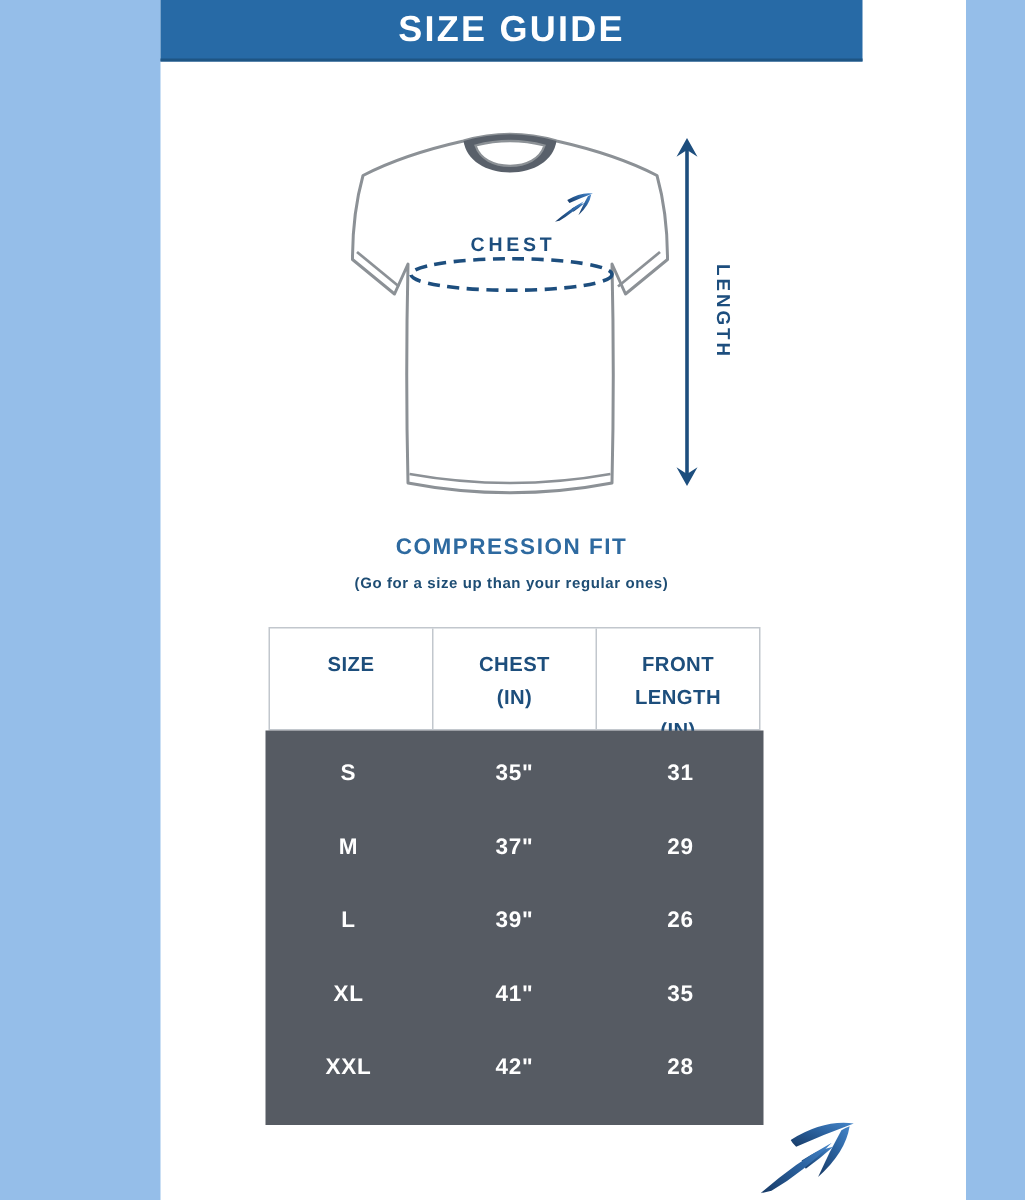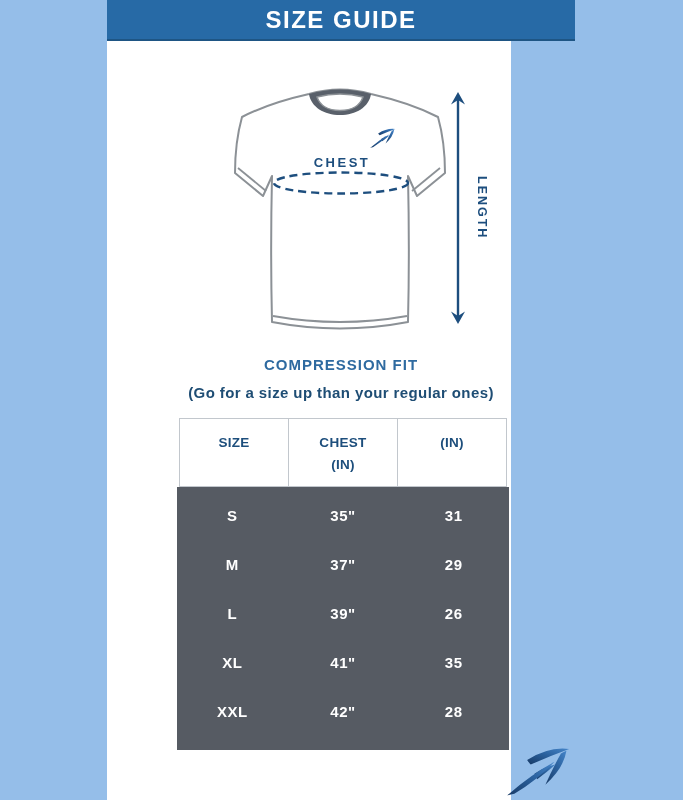--- a/index.html
+++ b/index.html
@@ -4,21 +4,21 @@
 <style>
   * { margin:0; padding:0; box-sizing:border-box; }
   html,body { width:683px; height:800px; }
   body {
     position:relative;
     background:#95bee9;
     font-family:"Liberation Sans", sans-serif;
     overflow:hidden;
   }
   .panel {
-    position:absolute; left:107px; top:0; width:404px; height:800px;
+    position:absolute; left:107px; top:0; width:537px; height:800px;
     background:#ffffff;
   }
   
   .titlebar {
     position:absolute; left:0; top:0; width:468px; height:41px;
     background:#276aa6; border-bottom:2px solid #1e5584;
     display:flex; align-items:center; justify-content:center;
   }
   .titlebar h1 {
     color:#ffffff; font-size:24px; font-weight:bold; letter-spacing:1.5px;
@@ -36,21 +36,21 @@
     text-align:center; color:#1d4e7e; font-size:12.5px; font-weight:bold;
     letter-spacing:2px; transform:rotate(90deg);
   }
   
   .fit-title {
     position:absolute; left:0; top:356px; width:468px; text-align:center;
     color:#2e6aa0; font-size:15px; font-weight:bold; letter-spacing:1px;
   }
   .fit-subtitle {
     position:absolute; left:0; top:384px; width:468px; text-align:center;
-    color:#1e4d74; font-size:15px; font-weight:bold; letter-spacing:0.4px;
+    color:#1e4d74; font-size:10px; font-weight:bold; letter-spacing:0.4px;
   }
   
   .thead {
     position:absolute; left:72px; top:418px; width:328px; height:69px;
     display:flex; background:#ffffff;
     border:1px solid #c2c7cd;
   }
   .thead .hcell {
     flex:1 1 0; padding-top:13px; text-align:center;
     color:#1d4e7c; font-weight:bold; font-size:13.5px; letter-spacing:0.3px;
@@ -129,20 +129,21 @@
   <div class="thead">
     <div class="hcell">
       <div>SIZE</div>
       <div></div>
     </div>
     <div class="hcell">
       <div>CHEST</div>
       <div>(IN)</div>
     </div>
     <div class="hcell">
+      <div>FRONT LENGTH</div>
       <div>(IN)</div>
     </div>
   </div>
 
   <div class="tbody">
     <div class="trow">
       <div class="cell">S</div>
       <div class="cell">35"</div>
       <div class="cell">31</div>
     </div>

